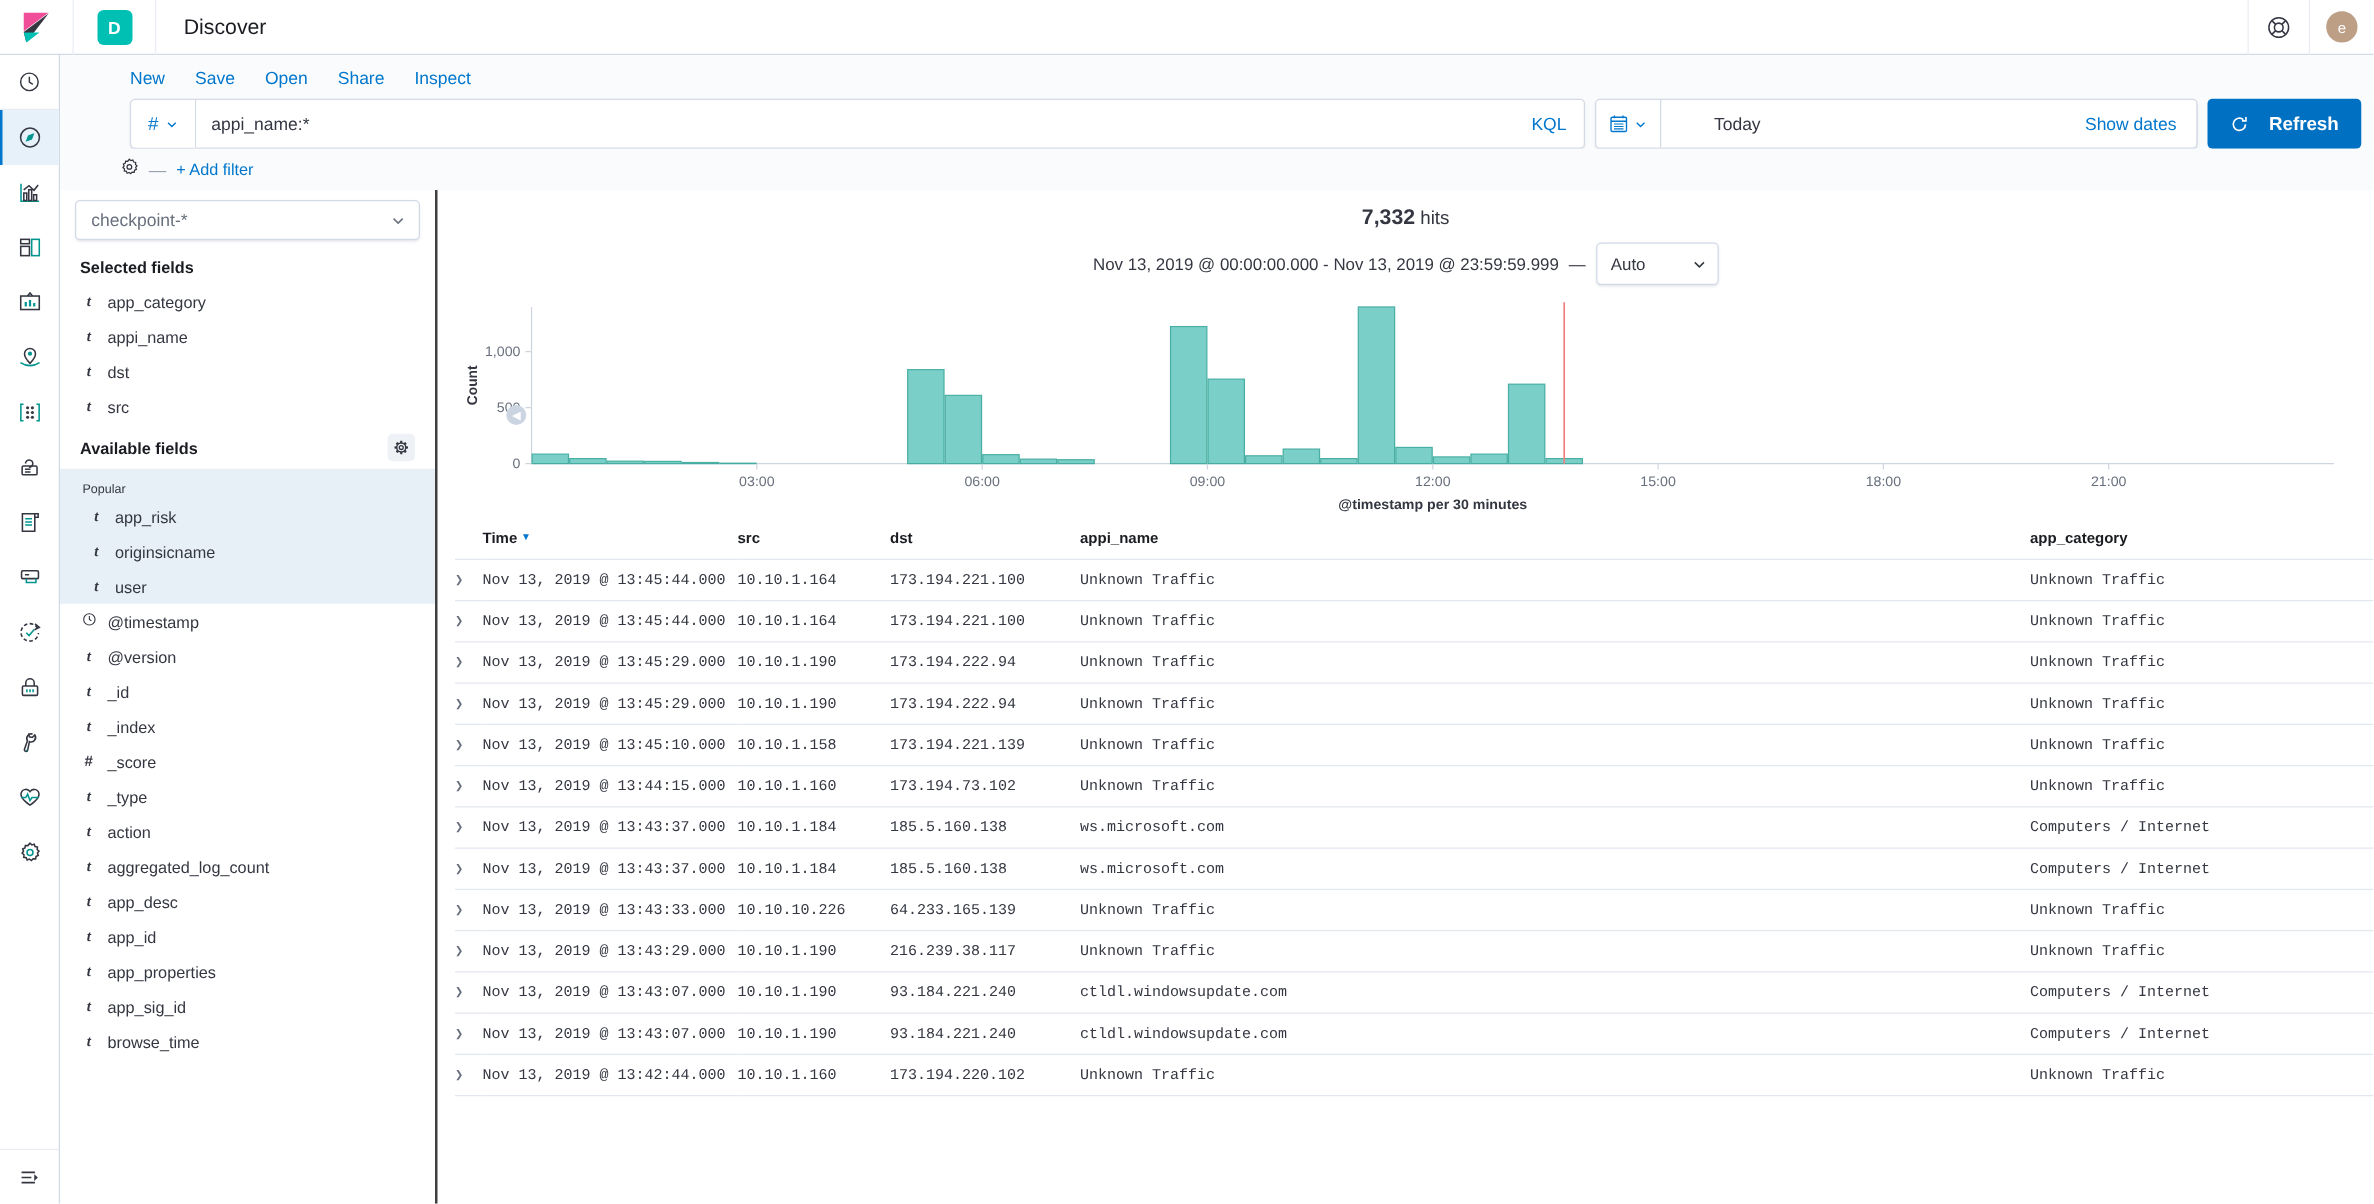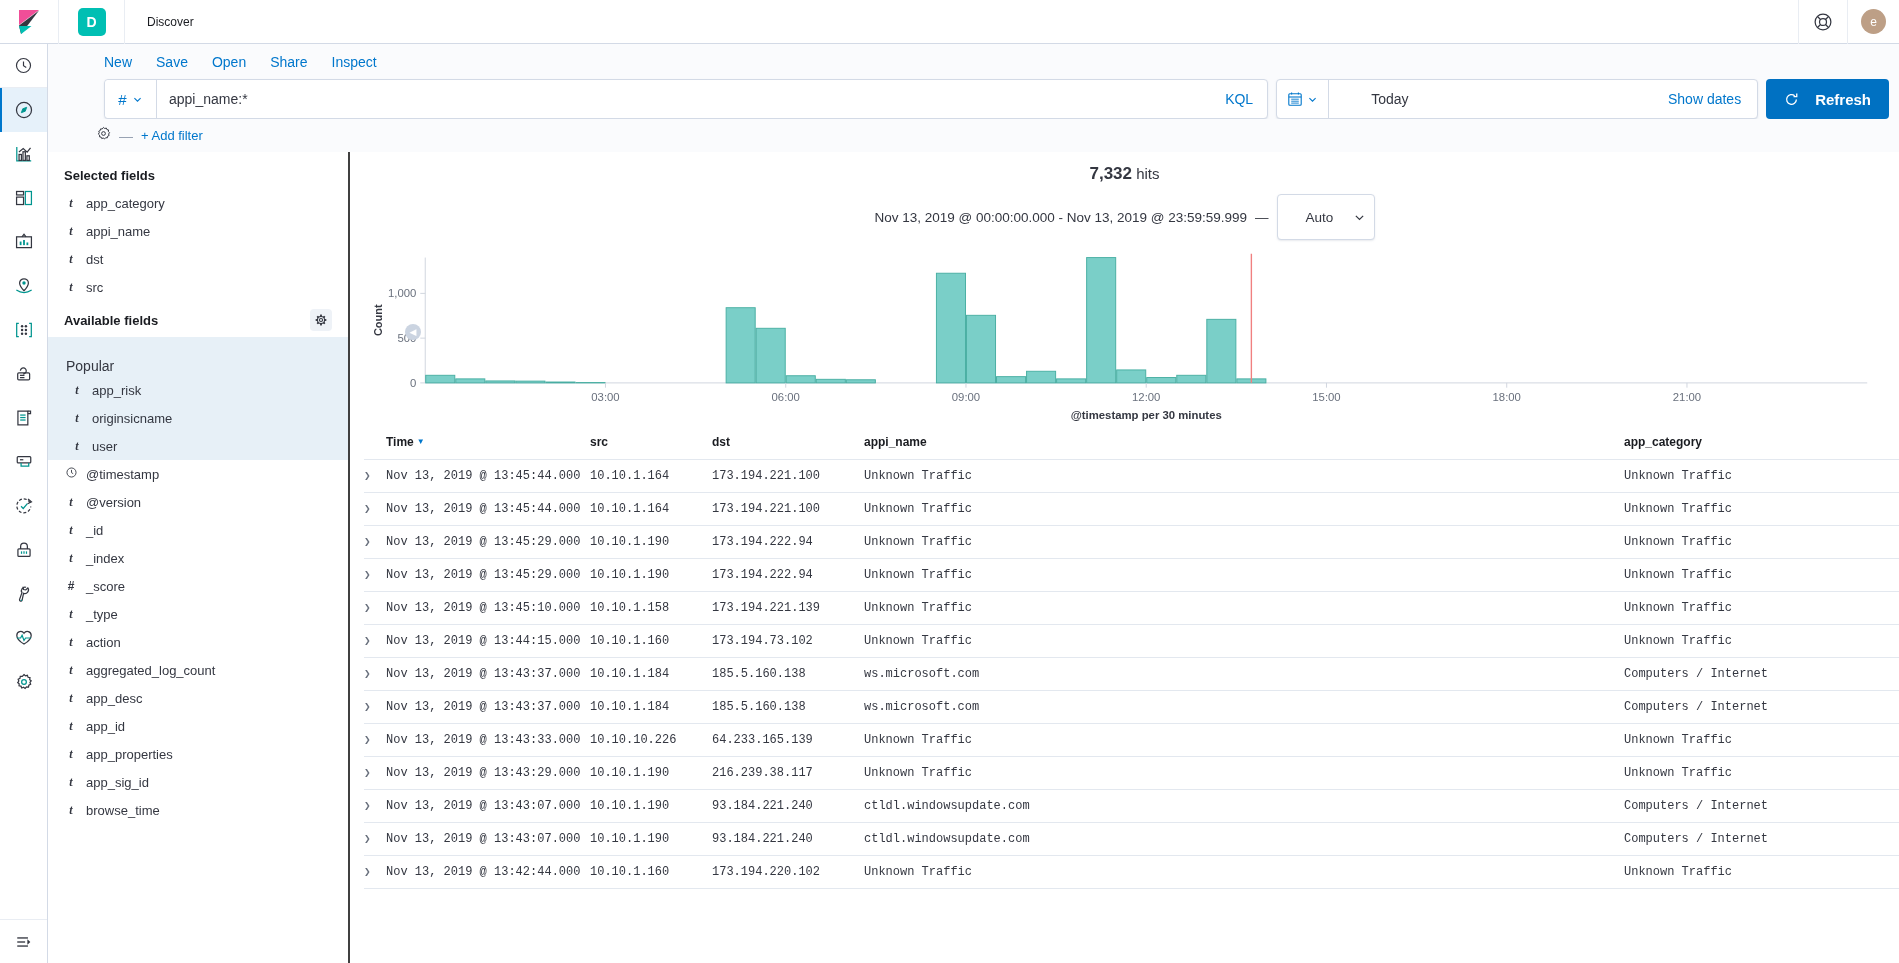--- a/index.html
+++ b/index.html
@@ -30,21 +30,21 @@
     width: 66px; height: 44px;
     display:flex; align-items:center; justify-content:center;
     border-right: 1px solid #e9edf3;
   }
   .app-badge {
     width: 28px; height: 28px; border-radius: 5px;
     background: #00BFB3; color: #fff;
     display: flex; align-items: center; justify-content: center;
     font-size: 14px; font-weight: 600;
   }
-  .app-title { font-size: 12px; color: #1a1c21; padding-left: 22px; font-weight: 400; }
+  .app-title { font-size: 17px; color: #1a1c21; padding-left: 22px; font-weight: 400; }
   .header-spacer { flex: 1 1 auto; }
   .header-right { display: flex; align-items: center; height: 44px; }
   .header-btn {
     width: 49px; height: 44px; display: flex; align-items:center; justify-content:center;
     border-left: 1px solid #e9edf3;
   }
   .avatar-cell {
     width: 52px; height:44px; display:flex; align-items:center; justify-content:center;
     border-left: 1px solid #e9edf3;
   }
@@ -167,21 +167,21 @@
     width:22px;height:22px;border-radius:4px;background:#eef2f7;
     display:flex;align-items:center;justify-content:center;
   }
   .field-row {
     display: flex; align-items: center; gap: 10px;
     height: 28px; padding-left: 6px; font-size: 13px; color: #343741;
   }
   .field-type { width: 10px; font-size: 12px; color:#343741; font-weight:700; text-align:center; }
   .field-type.str { font-family: "Liberation Serif", serif; font-style: italic; }
   .popular-block { background:#e7f0f7; margin: 0 -12px; padding: 0 18px; }
-  .popular-label { font-size: 14px; color:#343741; padding: 21px 0 2px 0; }
+  .popular-label { font-size: 10px; color:#343741; padding: 11px 0 2px 0; }
 
   
   .collapse-handle {
     position: absolute; left: 357px; top: 172px;
     width: 16px; height: 16px; border-radius: 50%;
     background: #CBD4E1; color:#fff;
     display:flex;align-items:center;justify-content:center; font-size:9px;
     z-index: 6;
   }
 
@@ -190,23 +190,23 @@
     border-left: 2px solid #404040; }
 
   .hits-block { text-align:center; padding-top: 12px; }
   .hits-line { font-size: 15px; color:#343741; }
   .hits-num { font-weight: 700; font-size: 17px; }
   .range-line {
     margin-top: 10px; display:flex; align-items:center; justify-content:center; gap:8px;
     font-size: 13.5px; color:#343741;
   }
   .interval-select {
-    height: 46px; width: 98px; border:1px solid #d3dae6; border-radius:4px;
+    height: 34px; width: 98px; border:1px solid #d3dae6; border-radius:4px;
     display:flex; align-items:center; justify-content:space-between;
-    padding: 0 8px 0 28px; font-size: 13.5px; color:#343741; background:#fff;
+    padding: 0 8px 0 11px; font-size: 13.5px; color:#343741; background:#fff;
     box-shadow: 0 1px 1px -1px rgba(152,162,179,.2), 0 1px 2px 0 rgba(152,162,179,.2);
   }
 
   
   .chart-area { height: 185px; position: relative; padding: 8px 14px 0 14px; }
   .chart-svg { display:block; width: 100%; height: 100%; }
 
   
   .doc-table-wrap { flex: 1 1 auto; overflow: hidden; padding-left: 14px; }
   table.doc-table { width: 100%; border-collapse: collapse; table-layout: fixed; }
@@ -467,20 +467,26 @@
             <path d="M8 1.5 L9.3 2.7 L11 2.2 L11.7 3.9 L13.4 4.2 L13.2 6.0 L14.5 7.1 L13.4 8.5 L14.0 10.1 L12.4 10.9 L12.1 12.6 L10.3 12.5 L9.1 13.8 L7.7 12.8 L6.1 13.4 L5.4 11.8 L3.7 11.5 L3.8 9.7 L2.5 8.6 L3.5 7.2 L2.9 5.6 L4.5 4.8 L4.8 3.1 L6.6 3.2 Z"></path>
           </svg>
         </span>
         <span class="filter-dash">—</span>
         <span class="add-filter">+ Add filter</span>
       </div>
 
       <div class="main">
 
         <div class="fields-sidebar">
+          <div class="index-select">
+            <span>checkpoint-*</span>
+            <svg width="13" height="13" viewBox="0 0 16 16" fill="none" stroke="#69707D" stroke-width="1.5">
+              <path d="M3.5 6 L8 10.4 L12.5 6"></path>
+            </svg>
+          </div>
 
           <div class="fields-section-title">
             <span>Selected fields</span>
           </div>
           <div>
             <div class="field-row">
               <span class="field-type str">t</span>
               <span>app_category</span>
             </div>
             <div class="field-row">

